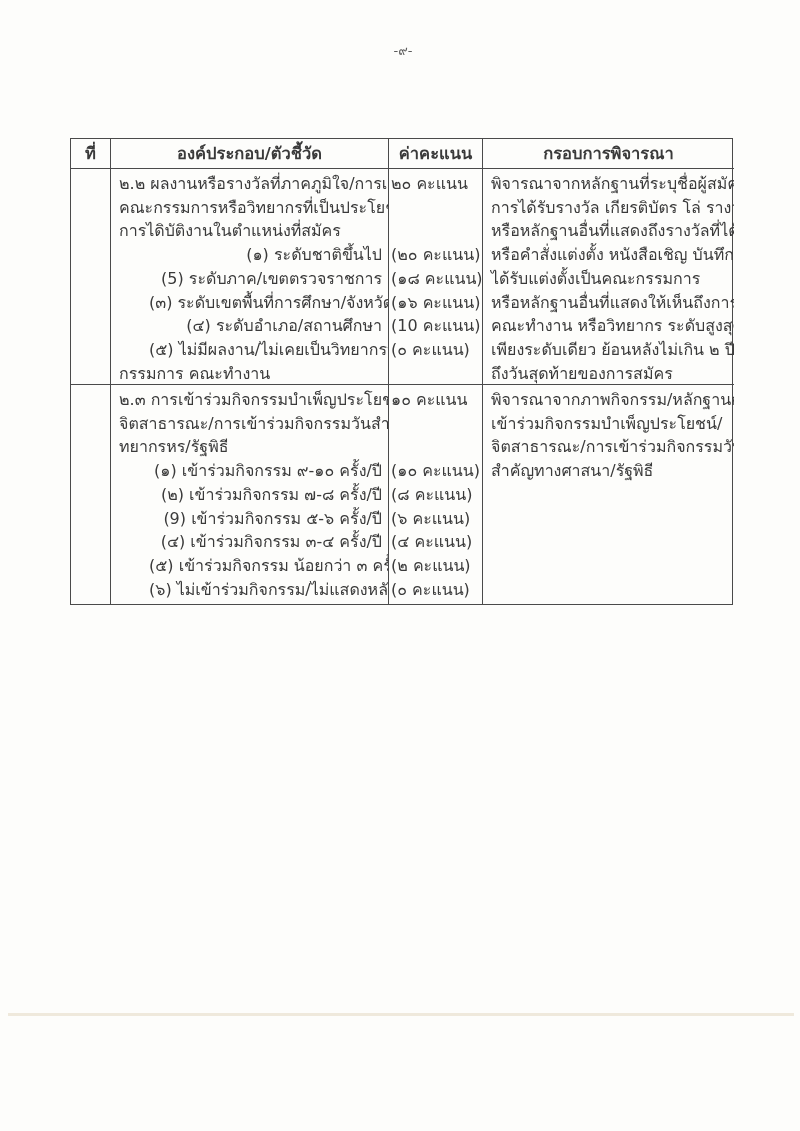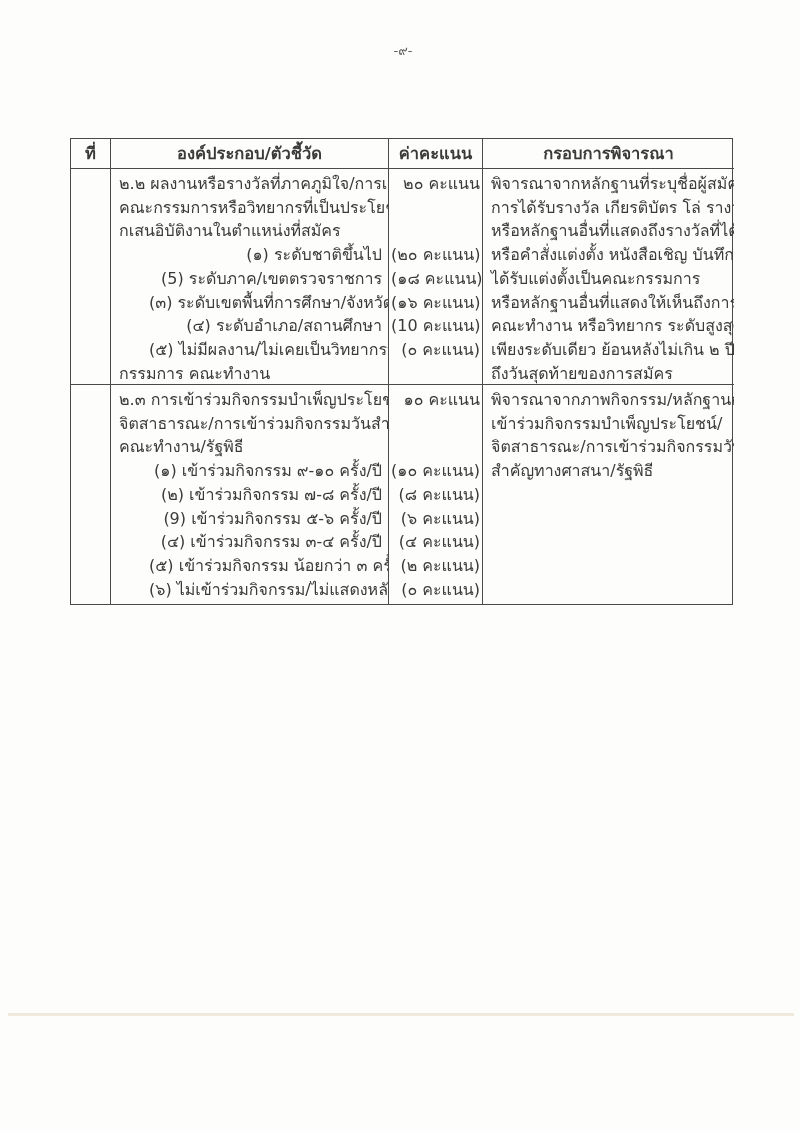--- a/index.html
+++ b/index.html
@@ -46,21 +46,21 @@
   .cell.last-col{border-right:none;}
   .cell.last-row{border-bottom:none;}
   .hcell{
     display:flex;
     align-items:center;
     justify-content:center;
     font-weight:bold;
     font-size:16.5px;
   }
   .body-cell{padding:3px 6px 0 8px;}
-  .score-cell{text-align:right;padding-left:2px;padding-right:2px;}
+  .score-cell{text-align:left;padding-left:2px;padding-right:2px;}
   .group .ln{white-space:nowrap;}
   .group.indent .ln{padding-left:30px;text-align:right;}
   .spacer-2ln{height:47.4px;}
   .scan-line{
     position:absolute;
     left:8px;
     top:1013px;
     width:786px;
     height:3px;
     background:var(--artifact);
@@ -77,21 +77,21 @@
   <div class="cell hcell">ที่</div>
   <div class="cell hcell">องค์ประกอบ/ตัวชี้วัด</div>
   <div class="cell hcell">ค่าคะแนน</div>
   <div class="cell hcell last-col">กรอบการพิจารณา</div>
 
   <div class="cell body-cell"></div>
   <div class="cell body-cell">
     <div class="group">
         <div class="ln">๒.๒ ผลงานหรือรางวัลที่ภาคภูมิใจ/การเป็น</div>
         <div class="ln">คณะกรรมการหรือวิทยากรที่เป็นประโยชน์ต่อ</div>
-        <div class="ln">กเสนอิบัติงานในตำแหน่งที่สมัคร</div>
+        <div class="ln">การไดิบัติงานในตำแหน่งที่สมัคร</div>
       </div>
     <div class="group indent">
         <div class="ln">(๑) ระดับชาติขึ้นไป</div>
         <div class="ln">(5) ระดับภาค/เขตตรวจราชการ</div>
         <div class="ln">(๓) ระดับเขตพื้นที่การศึกษา/จังหวัด</div>
         <div class="ln">(๔) ระดับอำเภอ/สถานศึกษา</div>
         <div class="ln">(๕) ไม่มีผลงาน/ไม่เคยเป็นวิทยากรหรือ</div>
       </div>
     <div class="group">
         <div class="ln">กรรมการ คณะทำงาน</div>
@@ -120,21 +120,21 @@
         <div class="ln">เพียงระดับเดียว ย้อนหลังไม่เกิน ๒ ปี นับ</div>
         <div class="ln">ถึงวันสุดท้ายของการสมัคร</div>
       </div>
   </div>
 
   <div class="cell body-cell last-row"></div>
   <div class="cell body-cell last-row">
     <div class="group">
         <div class="ln">๒.๓ การเข้าร่วมกิจกรรมบำเพ็ญประโยชน์/</div>
         <div class="ln">จิตสาธารณะ/การเข้าร่วมกิจกรรมวันสำคัญ</div>
-        <div class="ln">คณะทำงาน/รัฐพิธี</div>
+        <div class="ln">ทยากรหร/รัฐพิธี</div>
       </div>
     <div class="group indent">
         <div class="ln">(๑) เข้าร่วมกิจกรรม ๙-๑๐ ครั้ง/ปี</div>
         <div class="ln">(๒) เข้าร่วมกิจกรรม ๗-๘ ครั้ง/ปี</div>
         <div class="ln">(9) เข้าร่วมกิจกรรม ๕-๖ ครั้ง/ปี</div>
         <div class="ln">(๔) เข้าร่วมกิจกรรม ๓-๔ ครั้ง/ปี</div>
         <div class="ln">(๕) เข้าร่วมกิจกรรม น้อยกว่า ๓ ครั้ง/ปี</div>
         <div class="ln">(๖) ไม่เข้าร่วมกิจกรรม/ไม่แสดงหลักฐาน</div>
       </div>
     <div class="group"></div>

